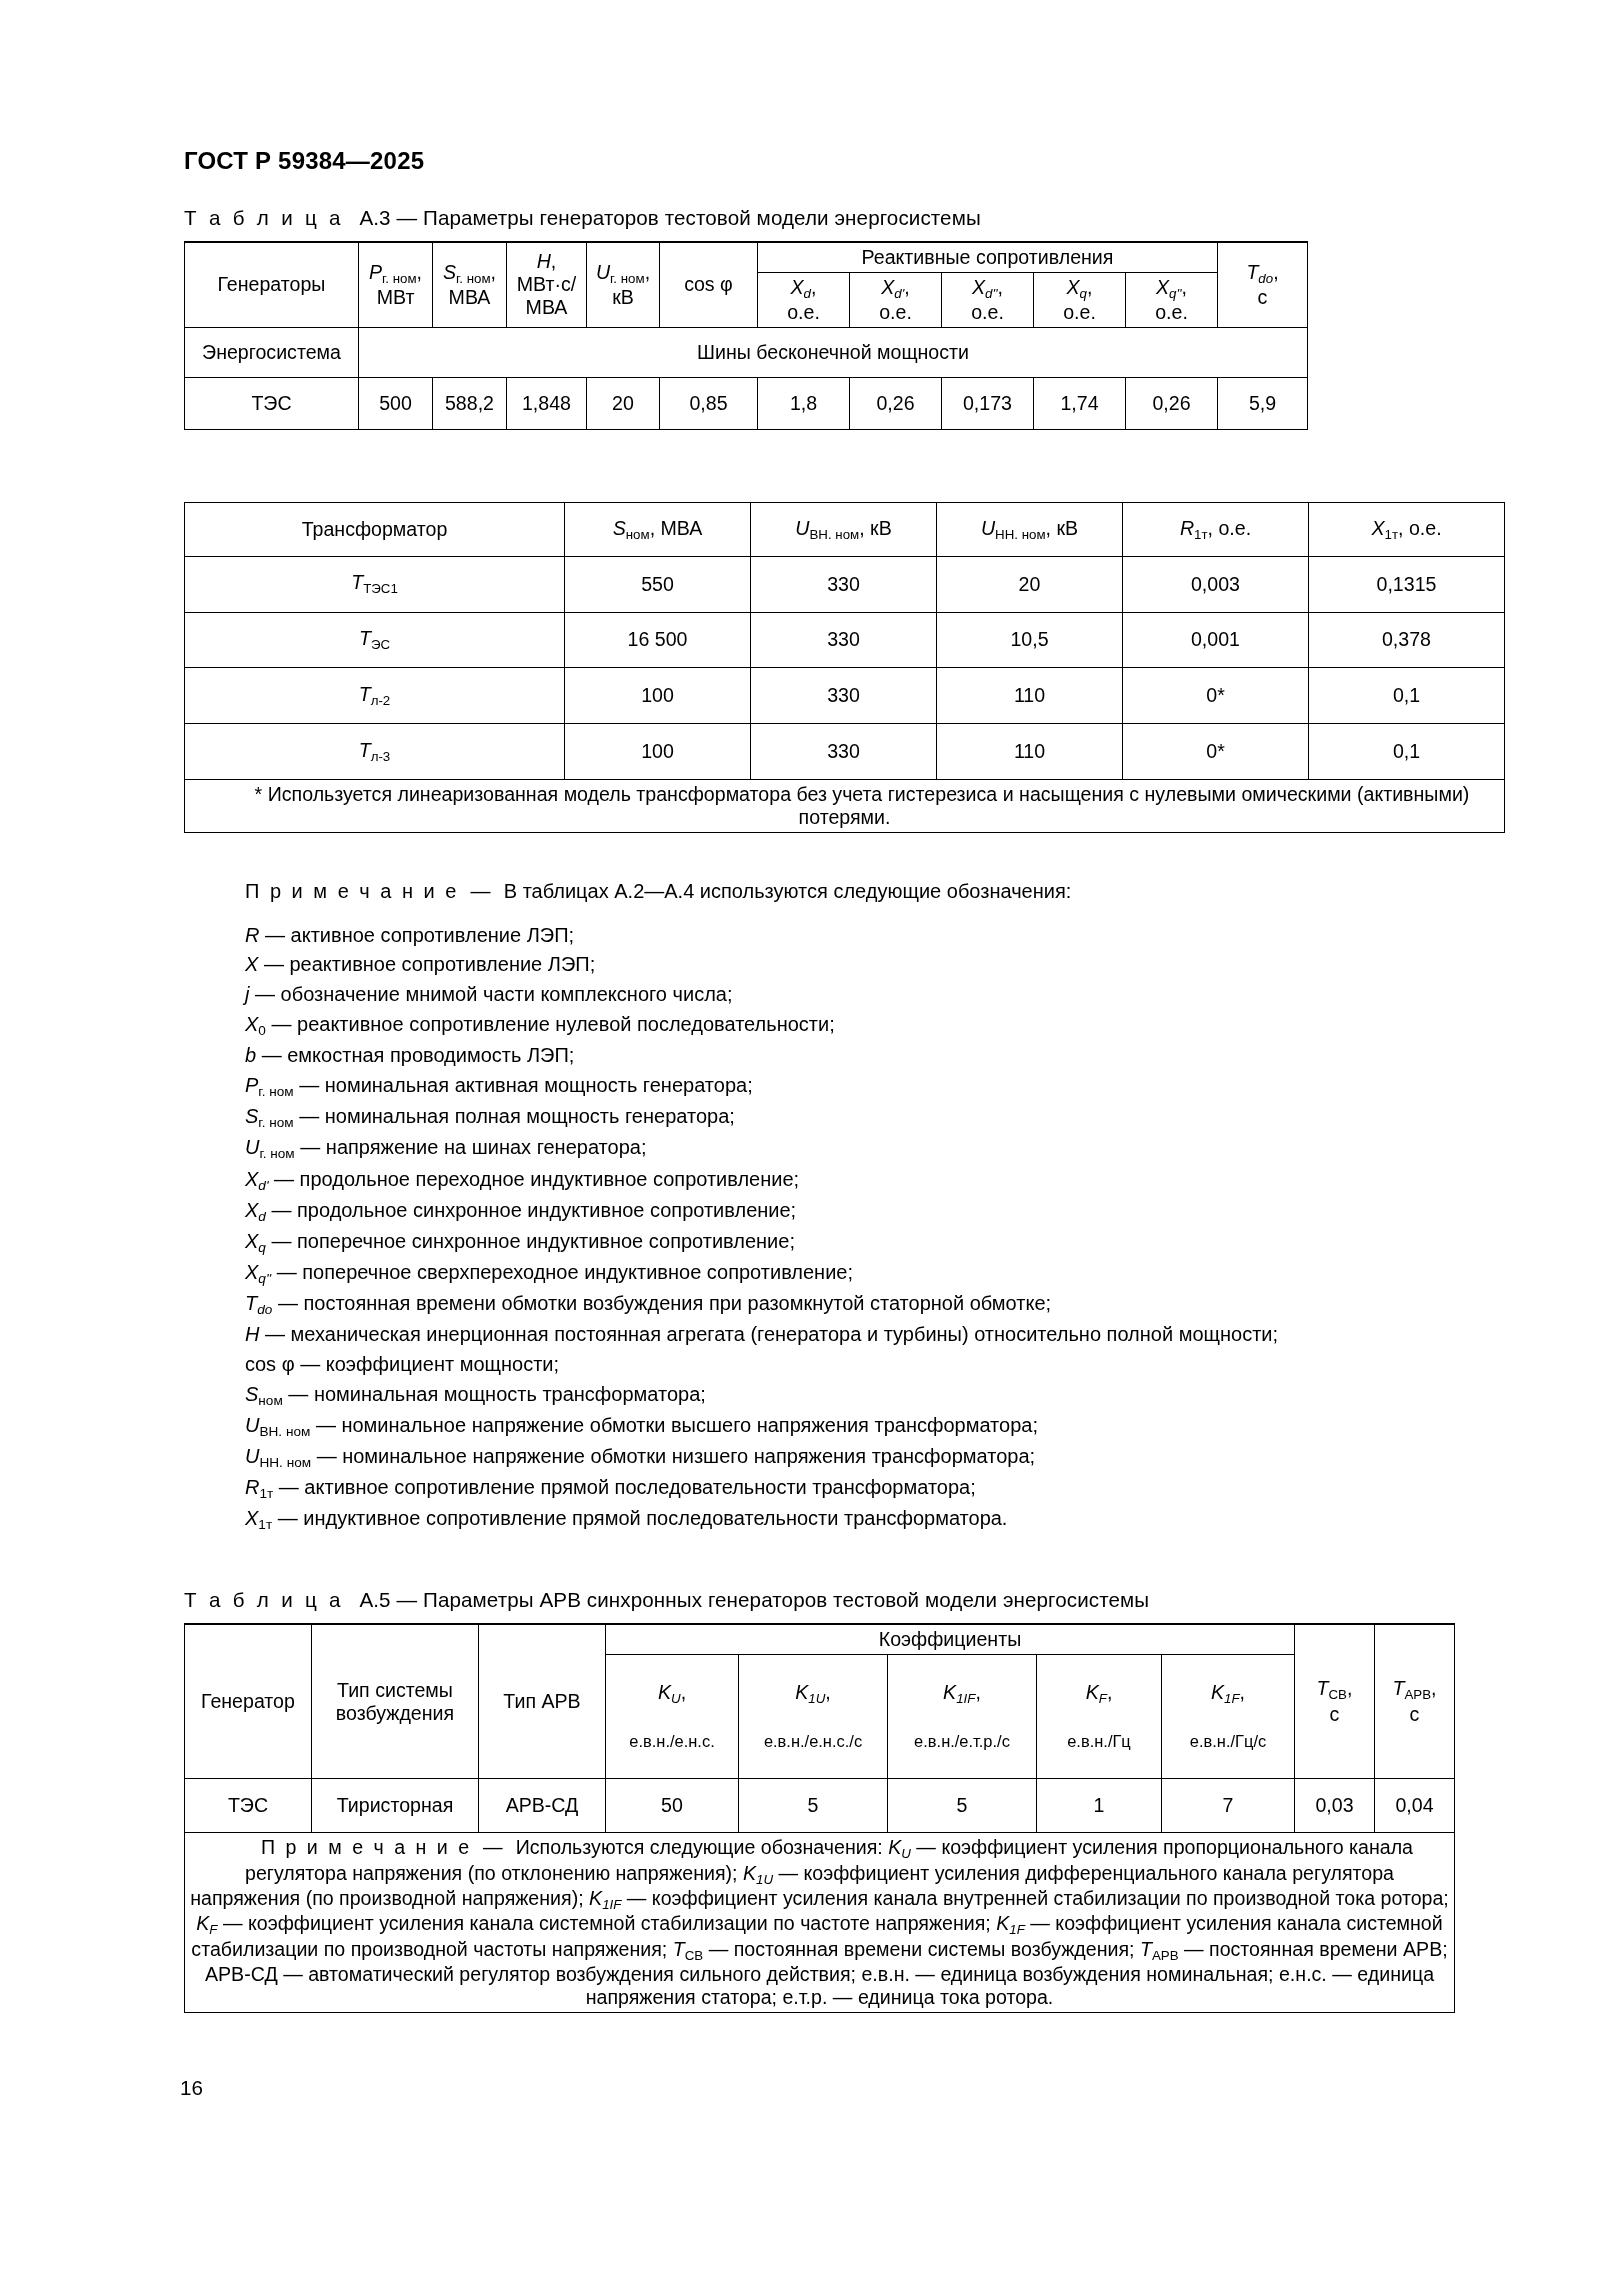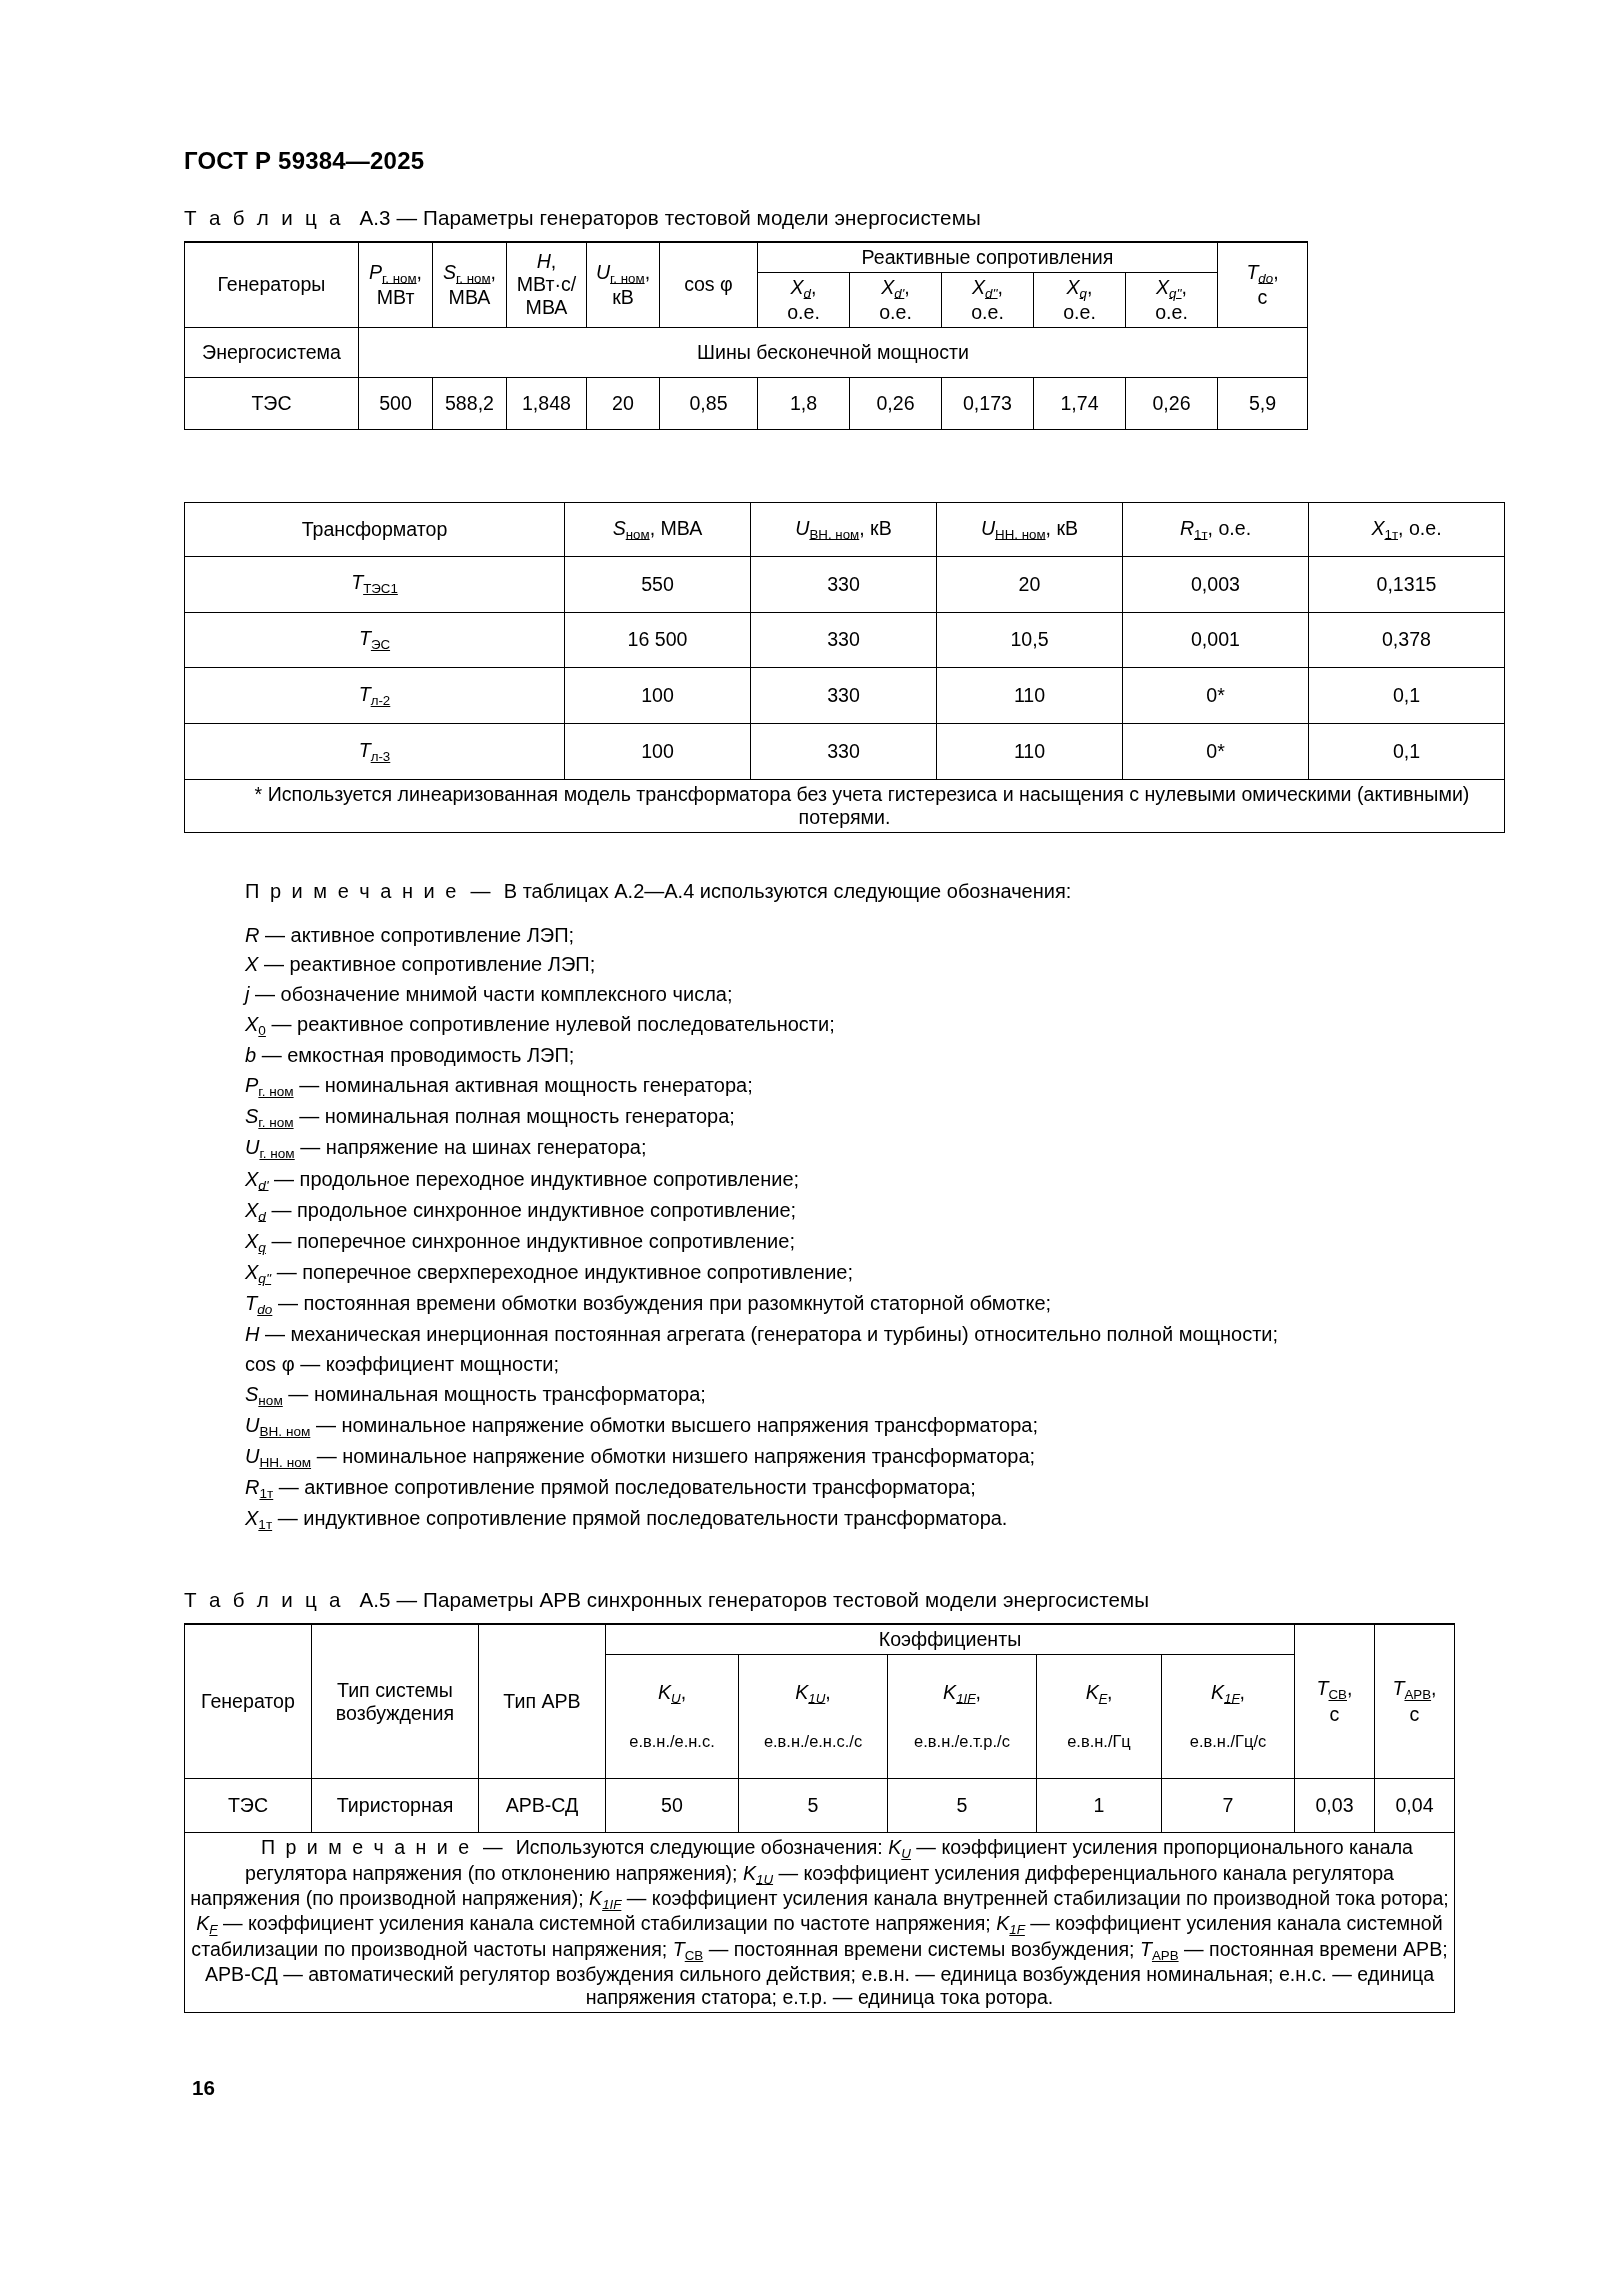--- a/index.html
+++ b/index.html
@@ -37,35 +37,35 @@
     vertical-align:middle;
     font-weight:normal;
     line-height:1.18;
   }
   table.gt .outerT { border-top-width:2.5px; }
   .thick-b > td, .thick-b > th { border-bottom-width:2.5px; }
   .thick-t > td, .thick-t > th { border-top-width:2.5px; }
 
   i.v { font-style:italic; }
   sub { font-size:0.64em; vertical-align:-0.28em; font-style:normal; }
-  .sml { font-size:0.68em;text-decoration:underline; }
+  .sml { font-size:0.68em; }
   .ital { font-style:italic; }
 
   .note-cell { text-align:justify; padding:9.8px 15.7px 11.8px 15.7px; line-height:1.52; font-size:19.6px;}
   .note-cell .ind { display:inline-block; width:35px; }
 
   .notes {
     position:absolute; left:245px; top:877px; width:1255px;
     font-size:20px; line-height:1.495;
   }
   .notes .lead { margin-bottom:13.7px; }
   .notes .lead .spaced { letter-spacing:2.5px; }
   .notes p { margin:0; white-space:nowrap; }
 
-  .pg { position:absolute; left:192px; top:2076px; font-size:20.6px;font-weight:bold; }
+  .pg { position:absolute; left:180px; top:2076px; font-size:20.6px; }
 </style>
 </head>
 <body>
 
 <div class="page">
 
   <div class="hdr">ГОСТ Р 59384—2025</div>
 
   <div class="blk" style="left:184px; top:206px;">
     <div class="tcap">

